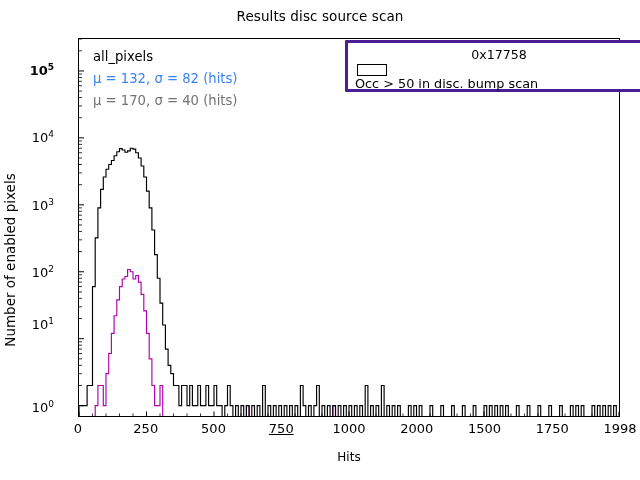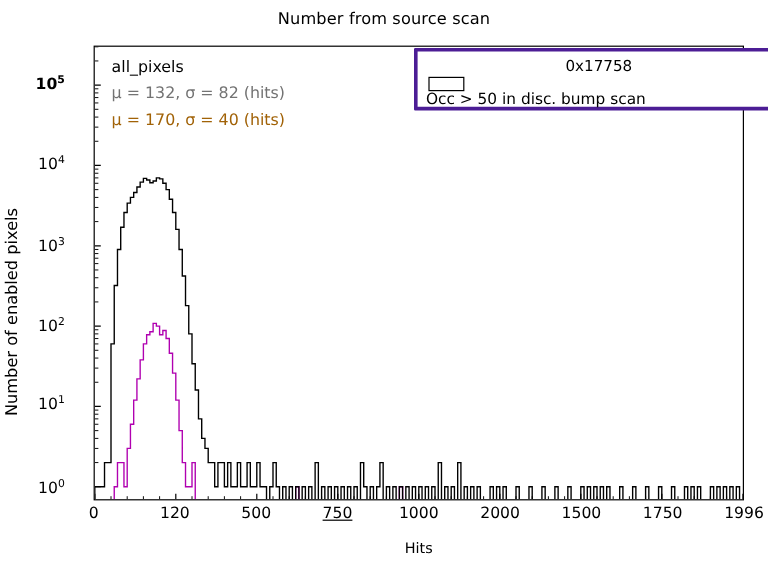--- a/index.html
+++ b/index.html
@@ -108,22 +108,22 @@
 
   
   #annotation {
     position: absolute;
     left: 93px;
     top: 46px;
     font-size: 13.2px;
     line-height: 22px;
   }
   #annotation .line-title { color: #000; }
-  #annotation .line-black { color: #737373; }
-  #annotation .line-magenta { color: #a16207; }
+  #annotation .line-black { color: #3b82f6; }
+  #annotation .line-magenta { color: #737373; }
 
   
   #legend {
     position: absolute;
     left: 345px;
     top: 40px;
     width: 308px;
     box-sizing: border-box;
     border: 3px solid #4c1d95;
     background: #ffffff;
@@ -152,21 +152,21 @@
   }
   .legend-swatch.black { border: 1.4px solid #000000; }
   .legend-swatch.magenta { border: 1.4px solid #b000b0; }
   .legend-label { font-size: 12.8px; white-space: nowrap; }
 </style>
 </head>
 <body>
 
 <div id="figure">
 
-  <div id="chart-title">Number from source scan</div>
+  <div id="chart-title">Results disc source scan</div>
 
   <div id="ylabel-wrap">
     <div id="ylabel">Number of enabled pixels</div>
   </div>
 
   <div id="xlabel">Hits</div>
 
   <div id="axes-frame">
     <svg id="plot-svg" viewBox="0 0 542 379" preserveAspectRatio="none">
         <line x1="0" x2="0" y1="379" y2="374.5" stroke="#000" stroke-width="1"></line>
@@ -258,30 +258,30 @@
         <line y1="35.18647507414681" y2="35.18647507414681" x1="0" x2="3" stroke="#000" stroke-width="0.8"></line>
         <line y1="11.849842345792581" y2="11.849842345792581" x1="0" x2="3" stroke="#000" stroke-width="0.8"></line>
         <line y1="0" y2="0" x1="0" x2="3" stroke="#000" stroke-width="0.8"></line>
         <path d="M 16.26 379.00 L 16.26 368.58 L 18.97 368.58 L 18.97 348.32 L 21.68 348.32 L 21.68 348.32 L 24.39 348.32 L 24.39 368.58 L 27.10 368.58 L 27.10 336.47 L 29.81 336.47 L 29.81 316.21 L 32.52 316.21 L 32.52 295.95 L 35.23 295.95 L 35.23 278.24 L 37.94 278.24 L 37.94 262.27 L 40.65 262.27 L 40.65 248.92 L 43.36 248.92 L 43.36 241.25 L 46.07 241.25 L 46.07 238.74 L 48.78 238.74 L 48.78 231.74 L 51.49 231.74 L 51.49 233.99 L 54.20 233.99 L 54.20 241.25 L 56.91 241.25 L 56.91 237.72 L 59.62 237.72 L 59.62 244.41 L 62.33 244.41 L 62.33 256.68 L 65.04 256.68 L 65.04 273.36 L 67.75 273.36 L 67.75 295.95 L 70.46 295.95 L 70.46 321.54 L 73.17 321.54 L 73.17 348.32 L 75.88 348.32 L 75.88 368.58 L 78.59 368.58 L 78.59 368.58 L 81.30 368.58 L 81.30 348.32 L 84.01 348.32 L 84.01 379.00 M 168.02 379.00 L 168.02 368.58 L 170.73 368.58 L 170.73 379.00 M 254.74 379.00 L 254.74 368.58 L 257.45 368.58 L 257.45 379.00" fill="none" stroke="#b000b0" stroke-width="1.15" stroke-linejoin="miter" vector-effect="non-scaling-stroke"></path>
         <path d="M 0.00 379.00 L 0.00 368.58 L 2.71 368.58 L 2.71 368.58 L 5.42 368.58 L 5.42 368.58 L 8.13 368.58 L 8.13 348.32 L 10.84 348.32 L 10.84 348.32 L 13.55 348.32 L 13.55 248.92 L 16.26 248.92 L 16.26 200.00 L 18.97 200.00 L 18.97 169.77 L 21.68 169.77 L 21.68 151.19 L 24.39 151.19 L 24.39 138.77 L 27.10 138.77 L 27.10 130.93 L 29.81 130.93 L 29.81 126.18 L 32.52 126.18 L 32.52 122.10 L 35.23 122.10 L 35.23 117.41 L 37.94 117.41 L 37.94 113.37 L 40.65 113.37 L 40.65 110.25 L 43.36 110.25 L 43.36 111.54 L 46.07 111.54 L 46.07 113.85 L 48.78 113.85 L 48.78 112.44 L 51.49 112.44 L 51.49 109.82 L 54.20 109.82 L 54.20 110.67 L 56.91 110.67 L 56.91 114.33 L 59.62 114.33 L 59.62 119.66 L 62.33 119.66 L 62.33 127.68 L 65.04 127.68 L 65.04 138.77 L 67.75 138.77 L 67.75 152.96 L 70.46 152.96 L 70.46 169.77 L 73.17 169.77 L 73.17 192.05 L 75.88 192.05 L 75.88 216.81 L 78.59 216.81 L 78.59 240.51 L 81.30 240.51 L 81.30 265.52 L 84.01 265.52 L 84.01 287.55 L 86.72 287.55 L 86.72 311.71 L 89.43 311.71 L 89.43 328.06 L 92.14 328.06 L 92.14 336.47 L 94.85 336.47 L 94.85 348.32 L 97.56 348.32 L 97.56 348.32 L 100.27 348.32 L 100.27 368.58 L 102.98 368.58 L 102.98 348.32 L 105.69 348.32 L 105.69 348.32 L 108.40 348.32 L 108.40 368.58 L 111.11 368.58 L 111.11 348.32 L 113.82 348.32 L 113.82 368.58 L 116.53 368.58 L 116.53 368.58 L 119.24 368.58 L 119.24 348.32 L 121.95 348.32 L 121.95 368.58 L 124.66 368.58 L 124.66 368.58 L 127.37 368.58 L 127.37 348.32 L 130.08 348.32 L 130.08 368.58 L 132.79 368.58 L 132.79 368.58 L 135.50 368.58 L 135.50 348.32 L 138.21 348.32 L 138.21 368.58 L 140.92 368.58 L 140.92 368.58 L 143.63 368.58 L 143.63 379.00 M 146.34 379.00 L 146.34 368.58 L 149.05 368.58 L 149.05 348.32 L 151.76 348.32 L 151.76 368.58 L 154.47 368.58 L 154.47 379.00 M 157.18 379.00 L 157.18 368.58 L 159.89 368.58 L 159.89 379.00 M 162.60 379.00 L 162.60 368.58 L 165.31 368.58 L 165.31 379.00 M 168.02 379.00 L 168.02 368.58 L 170.73 368.58 L 170.73 379.00 M 173.44 379.00 L 173.44 368.58 L 176.15 368.58 L 176.15 379.00 M 178.86 379.00 L 178.86 368.58 L 181.57 368.58 L 181.57 379.00 M 184.28 379.00 L 184.28 348.32 L 186.99 348.32 L 186.99 379.00 M 189.70 379.00 L 189.70 368.58 L 192.41 368.58 L 192.41 379.00 M 195.12 379.00 L 195.12 368.58 L 197.83 368.58 L 197.83 379.00 M 200.54 379.00 L 200.54 368.58 L 203.25 368.58 L 203.25 379.00 M 205.96 379.00 L 205.96 368.58 L 208.67 368.58 L 208.67 379.00 M 211.38 379.00 L 211.38 368.58 L 214.09 368.58 L 214.09 379.00 M 216.80 379.00 L 216.80 368.58 L 219.51 368.58 L 219.51 379.00 M 222.22 379.00 L 222.22 348.32 L 224.93 348.32 L 224.93 368.58 L 227.64 368.58 L 227.64 379.00 M 230.35 379.00 L 230.35 368.58 L 233.06 368.58 L 233.06 379.00 M 235.77 379.00 L 235.77 368.58 L 238.48 368.58 L 238.48 348.32 L 241.19 348.32 L 241.19 379.00 M 243.90 379.00 L 243.90 368.58 L 246.61 368.58 L 246.61 379.00 M 249.32 379.00 L 249.32 368.58 L 252.03 368.58 L 252.03 379.00 M 254.74 379.00 L 254.74 368.58 L 257.45 368.58 L 257.45 379.00 M 260.16 379.00 L 260.16 368.58 L 262.87 368.58 L 262.87 379.00 M 265.58 379.00 L 265.58 368.58 L 268.29 368.58 L 268.29 379.00 M 271.00 379.00 L 271.00 368.58 L 273.71 368.58 L 273.71 379.00 M 276.42 379.00 L 276.42 368.58 L 279.13 368.58 L 279.13 379.00 M 281.84 379.00 L 281.84 368.58 L 284.55 368.58 L 284.55 379.00 M 287.26 379.00 L 287.26 348.32 L 289.97 348.32 L 289.97 379.00 M 292.68 379.00 L 292.68 368.58 L 295.39 368.58 L 295.39 379.00 M 298.10 379.00 L 298.10 368.58 L 300.81 368.58 L 300.81 379.00 M 303.52 379.00 L 303.52 348.32 L 306.23 348.32 L 306.23 379.00 M 308.94 379.00 L 308.94 368.58 L 311.65 368.58 L 311.65 379.00 M 314.36 379.00 L 314.36 368.58 L 317.07 368.58 L 317.07 379.00 M 319.78 379.00 L 319.78 368.58 L 322.49 368.58 L 322.49 379.00 M 330.62 379.00 L 330.62 368.58 L 333.33 368.58 L 333.33 379.00 M 336.04 379.00 L 336.04 368.58 L 338.75 368.58 L 338.75 379.00 M 341.46 379.00 L 341.46 368.58 L 344.17 368.58 L 344.17 379.00 M 352.30 379.00 L 352.30 368.58 L 355.01 368.58 L 355.01 379.00 M 363.14 379.00 L 363.14 368.58 L 365.85 368.58 L 365.85 379.00 M 373.98 379.00 L 373.98 368.58 L 376.69 368.58 L 376.69 379.00 M 384.82 379.00 L 384.82 368.58 L 387.53 368.58 L 387.53 379.00 M 395.66 379.00 L 395.66 368.58 L 398.37 368.58 L 398.37 379.00 M 406.50 379.00 L 406.50 368.58 L 409.21 368.58 L 409.21 379.00 M 411.92 379.00 L 411.92 368.58 L 414.63 368.58 L 414.63 379.00 M 417.34 379.00 L 417.34 368.58 L 420.05 368.58 L 420.05 379.00 M 422.76 379.00 L 422.76 368.58 L 425.47 368.58 L 425.47 379.00 M 428.18 379.00 L 428.18 368.58 L 430.89 368.58 L 430.89 379.00 M 439.02 379.00 L 439.02 368.58 L 441.73 368.58 L 441.73 379.00 M 449.86 379.00 L 449.86 368.58 L 452.57 368.58 L 452.57 379.00 M 460.70 379.00 L 460.70 368.58 L 463.41 368.58 L 463.41 379.00 M 471.54 379.00 L 471.54 368.58 L 474.25 368.58 L 474.25 379.00 M 482.38 379.00 L 482.38 368.58 L 485.09 368.58 L 485.09 379.00 M 493.22 379.00 L 493.22 368.58 L 495.93 368.58 L 495.93 379.00 M 498.64 379.00 L 498.64 368.58 L 501.35 368.58 L 501.35 379.00 M 504.06 379.00 L 504.06 368.58 L 506.77 368.58 L 506.77 379.00 M 514.90 379.00 L 514.90 368.58 L 517.61 368.58 L 517.61 379.00 M 520.32 379.00 L 520.32 368.58 L 523.03 368.58 L 523.03 379.00 M 525.74 379.00 L 525.74 368.58 L 528.45 368.58 L 528.45 379.00 M 531.16 379.00 L 531.16 368.58 L 533.87 368.58 L 533.87 379.00 M 536.58 379.00 L 536.58 368.58 L 539.29 368.58 L 539.29 379.00" fill="none" stroke="#000000" stroke-width="1.15" stroke-linejoin="miter" vector-effect="non-scaling-stroke"></path>
       </svg>
   </div>
 
   <div id="ticks-layer">
       <div class="xtick-label" style="left: 78px;">0</div>
-      <div class="xtick-label" style="left: 145.75px;">120</div>
+      <div class="xtick-label" style="left: 145.75px;">250</div>
       <div class="xtick-label" style="left: 213.5px;">500</div>
       <div class="xtick-label" style="left: 281.25px; text-decoration: underline;">750</div>
       <div class="xtick-label" style="left: 349px;">1000</div>
       <div class="xtick-label" style="left: 416.75px;">2000</div>
       <div class="xtick-label" style="left: 484.5px;">1500</div>
       <div class="xtick-label" style="left: 552.25px;">1750</div>
-      <div class="xtick-label" style="left: 620px;">1996</div>
+      <div class="xtick-label" style="left: 620px;">1998</div>
       <div class="ytick-label" style="top: 406.576px;">10<sup>0</sup></div>
-      <div class="ytick-label" style="top: 337px;">10<sup>1</sup></div>
+      <div class="ytick-label" style="top: 324px;">10<sup>1</sup></div>
       <div class="ytick-label" style="top: 271.989px; text-align: right;">10<sup>2</sup></div>
       <div class="ytick-label" style="top: 204.695px;">10<sup>3</sup></div>
       <div class="ytick-label" style="top: 137.401px;">10<sup>4</sup></div>
       <div class="ytick-label" style="top: 70.1073px; font-weight: bold;">10<sup>5</sup></div>
     </div>
 
   <div id="annotation">
     <div class="line-title">all_pixels</div>
     <div class="line-black">μ = 132, σ = 82 (hits)</div>
     <div class="line-magenta">μ = 170, σ = 40 (hits)</div>

